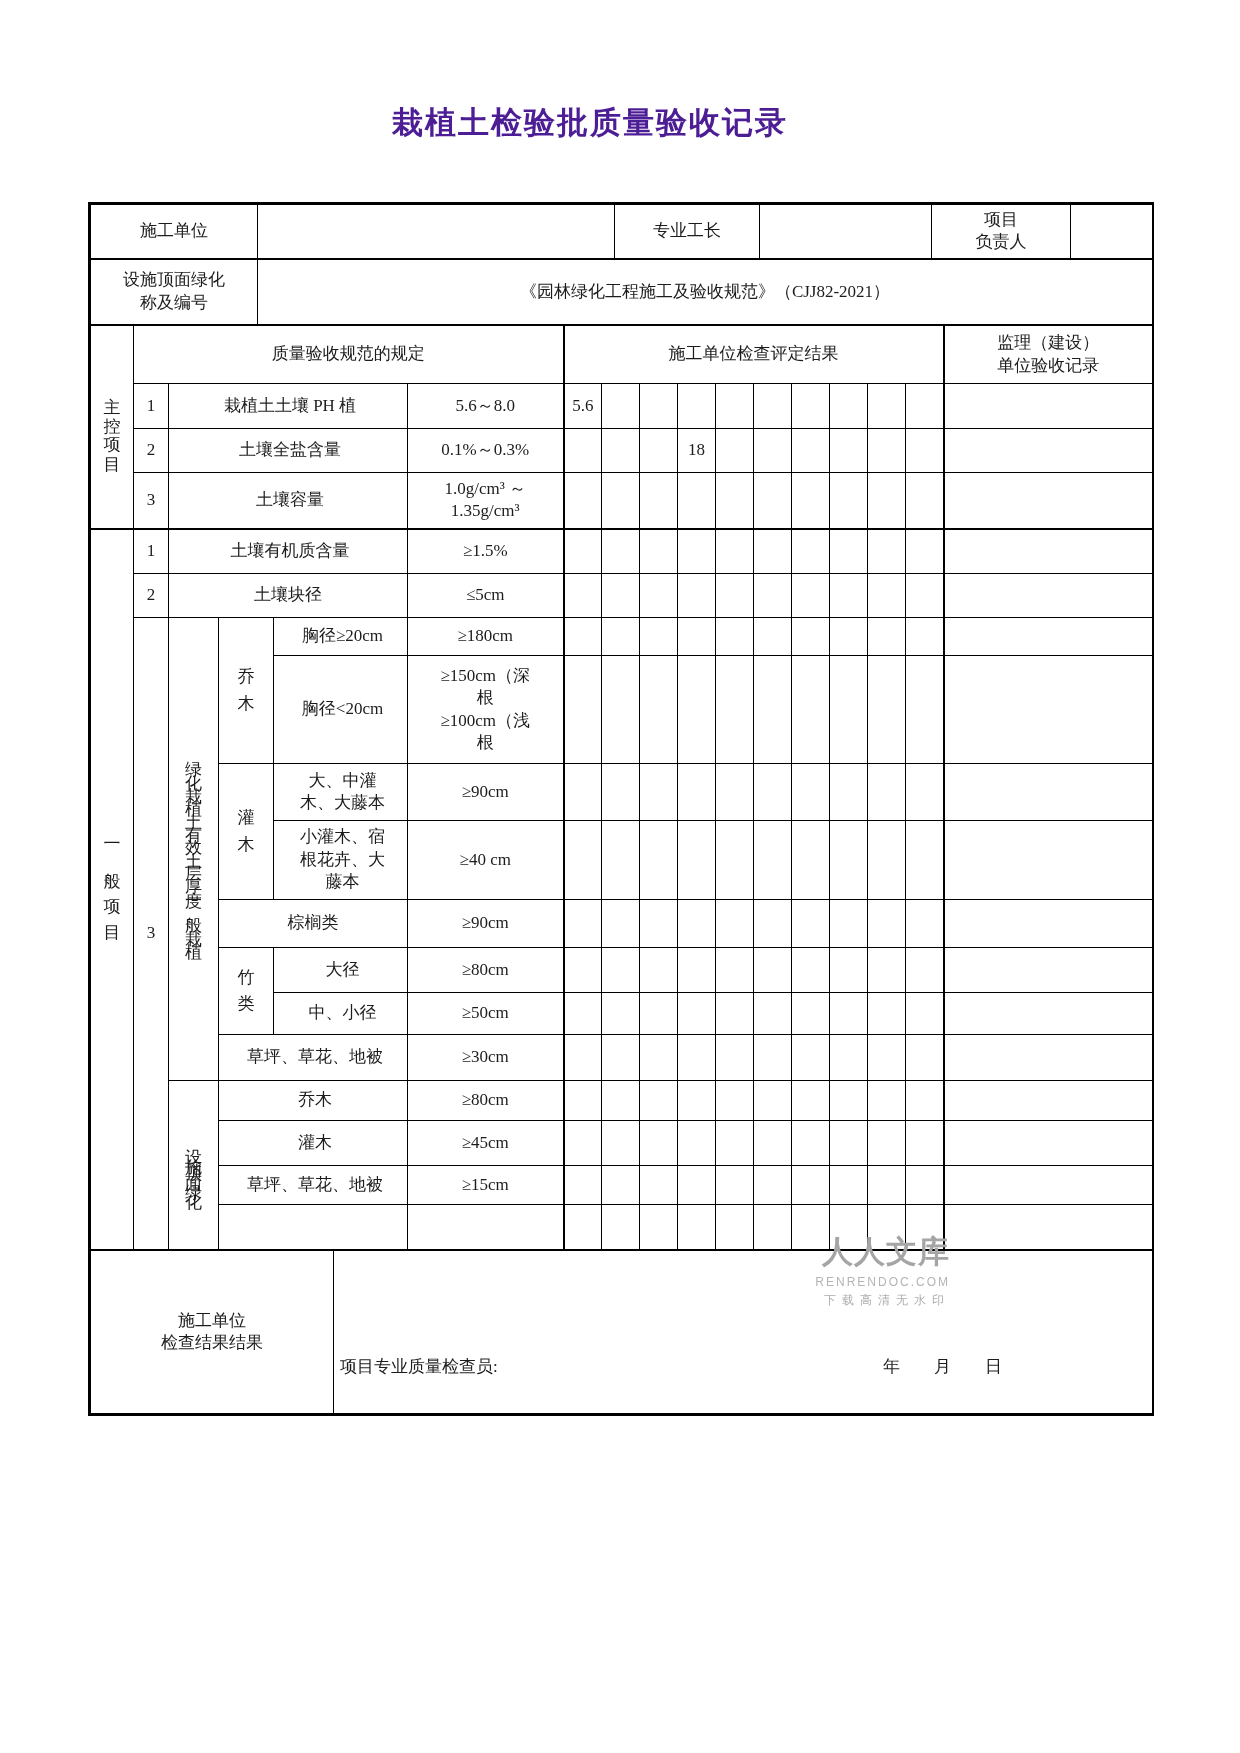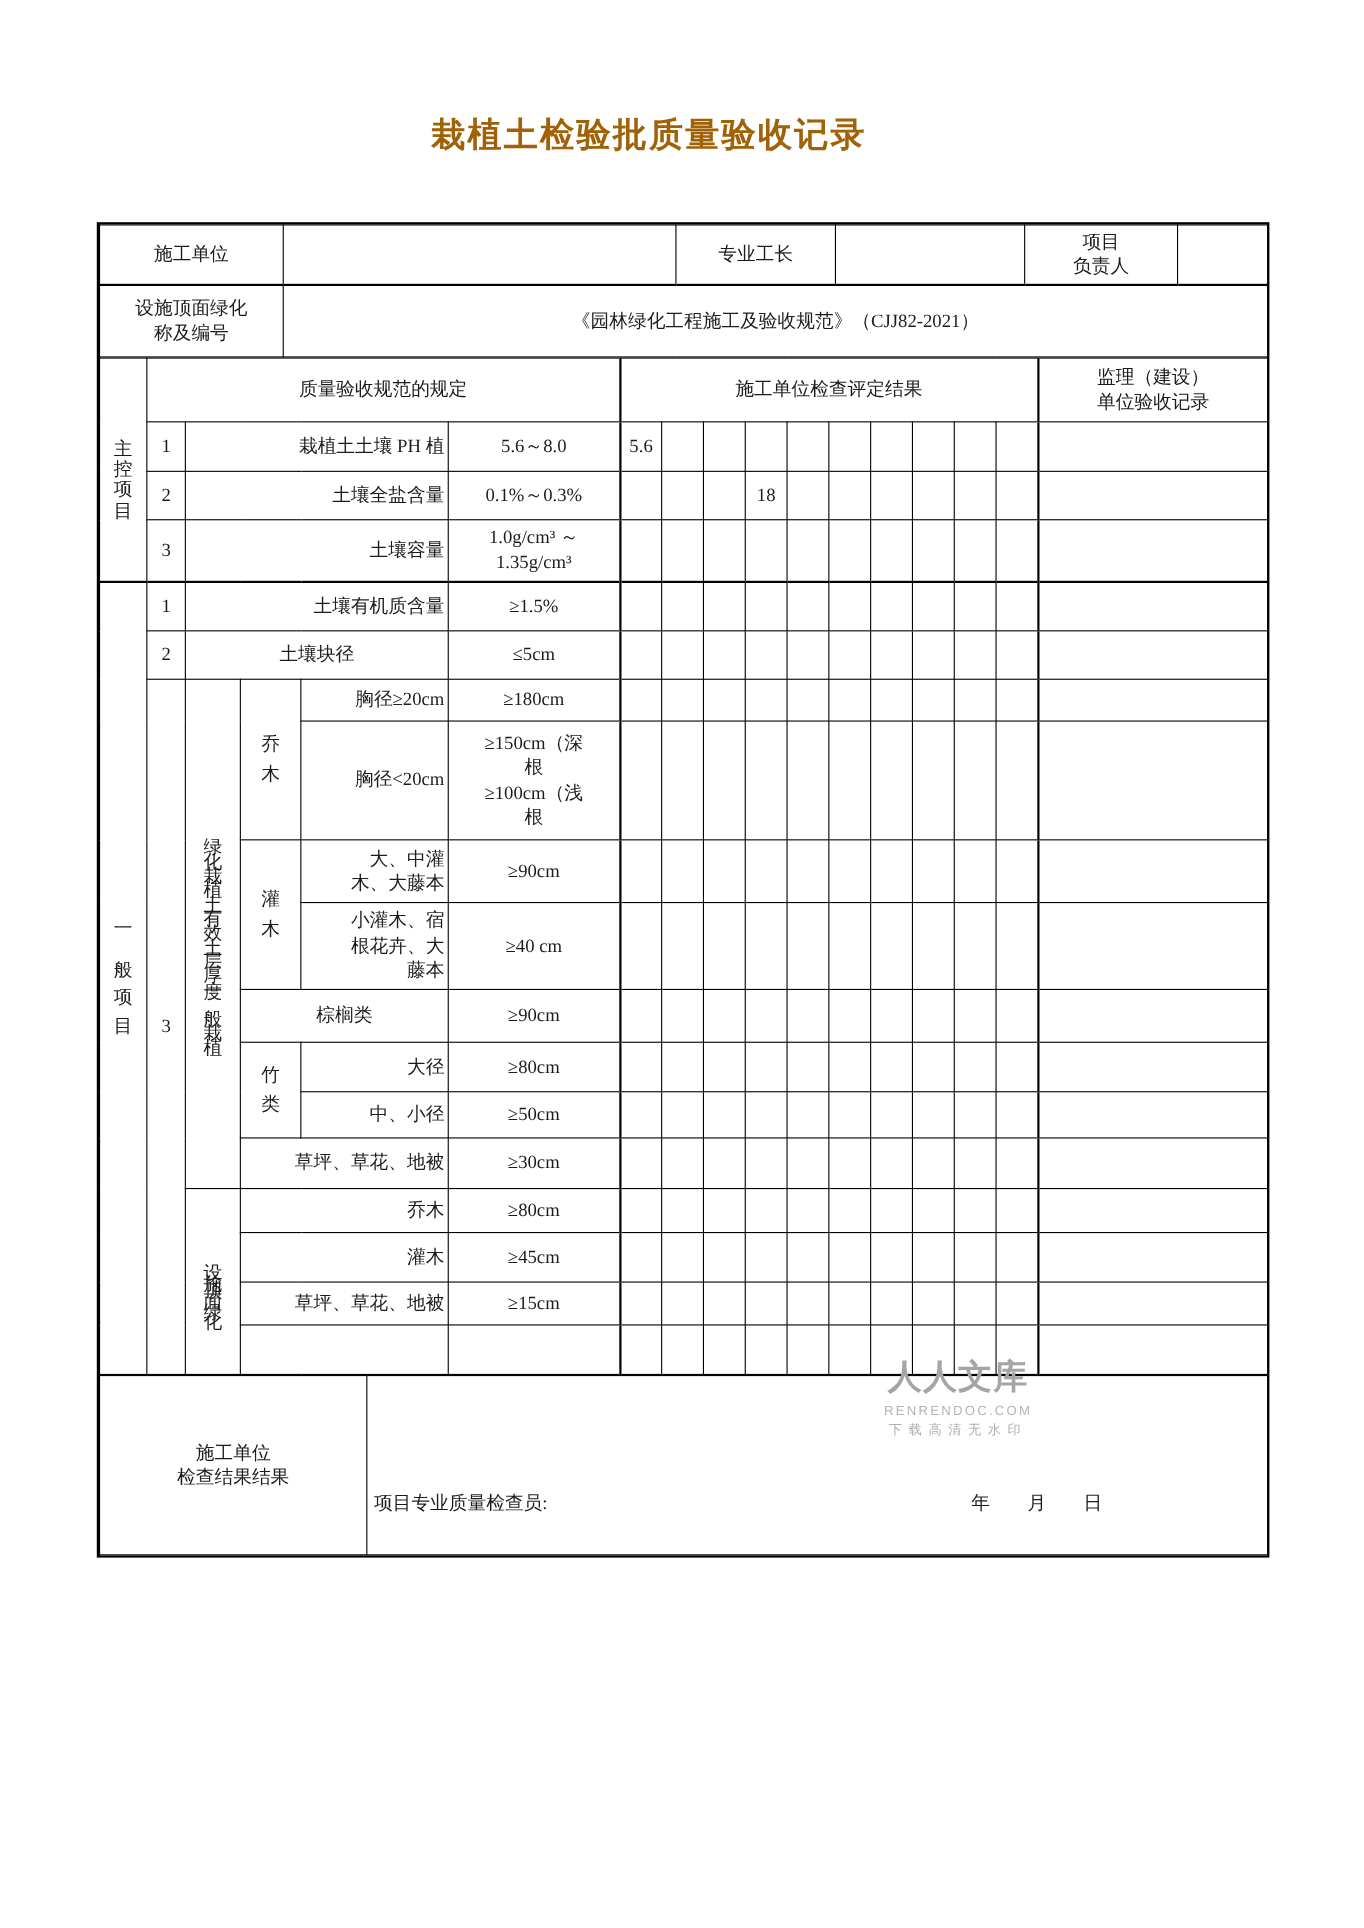--- a/index.html
+++ b/index.html
@@ -5,50 +5,50 @@
   html,body { margin:0; padding:0; background:#888; }
   .page {
     position:relative; width:1240px; height:1753px; background:#ffffff;
     color:#1c1c1c; font-family:"Liberation Serif","DejaVu Serif",serif;
     overflow:hidden; margin:0 auto;
   }
   .doc-title {
     position:absolute; top:102px; left:88px; width:1062px; margin:0;
     text-align:center; text-indent:-58px;
     font-size:31px; font-weight:700; letter-spacing:2px;
-    font-family:"Liberation Sans","DejaVu Sans",sans-serif; color:#a16207;
+    font-family:"Liberation Sans","DejaVu Sans",sans-serif; color:#4c1d95;
   }
   .sheet { position:absolute; left:88px; top:202px; width:1062px; border:2px solid #000; }
   table { border-collapse:collapse; table-layout:fixed; width:1062px; }
   td {
     border:1px solid #000; text-align:center; vertical-align:middle;
     font-size:17px; line-height:1.32; padding:1px 3px;
     white-space:pre-line; overflow:hidden; word-break:break-word;
   }
-  td.left { text-align:right; padding-left:7px; }
+  td.left { text-align:center; padding-left:7px; }
   tr.rowB td { border-bottom-width:2px; }
   tr.sep td { border-top-width:2px; }
   td.thickL { border-left-width:2px; }
   
   td.vcell { padding:0; }
   td.vcell span {
     display:inline-block; writing-mode:vertical-rl; text-orientation:upright;
     line-height:1;
   }
   .v-main { letter-spacing:20px; }
   .v-gen  { letter-spacing:26px; }
   .v-depth{ letter-spacing:13px; }
   .v-roof { letter-spacing:9px; }
   
   td.stack { padding:0 16px; line-height:1.55; }
   
   td.foot-right { vertical-align:bottom; padding:0; }
   .insp-line { display:flex; justify-content:space-between; padding:0 150px 12px 6px; font-size:17px; }
   
-  .watermark { position:absolute; left:792px; top:1231px; width:158px; text-align:center; z-index:5; pointer-events:none; }
+  .watermark { position:absolute; left:792px; top:1231px; width:158px; text-align:right; z-index:5; pointer-events:none; }
   .wm1 { font-size:31px; font-weight:700; letter-spacing:1px; color:#a5a5a5; font-family:"Liberation Sans","DejaVu Sans",sans-serif; }
   .wm2 { font-size:12px; letter-spacing:2px; color:#b4b4b4; margin-top:2px; font-family:"Liberation Sans","DejaVu Sans",sans-serif; white-space:nowrap; }
   .wm3 { font-size:12px; letter-spacing:6px; color:#adadad; margin-top:3px; white-space:nowrap; }
 </style>
 </head>
 <body>
 
 <div class="page">
 
   <h1 class="doc-title">栽植土检验批质量验收记录</h1>

